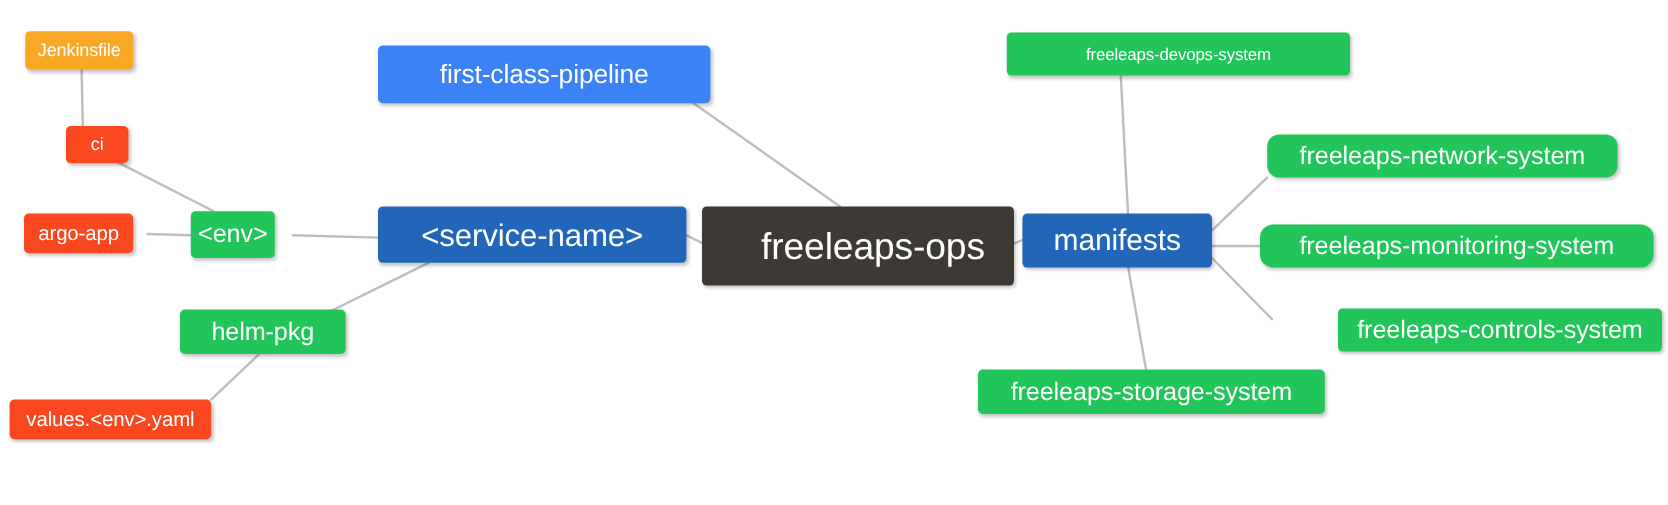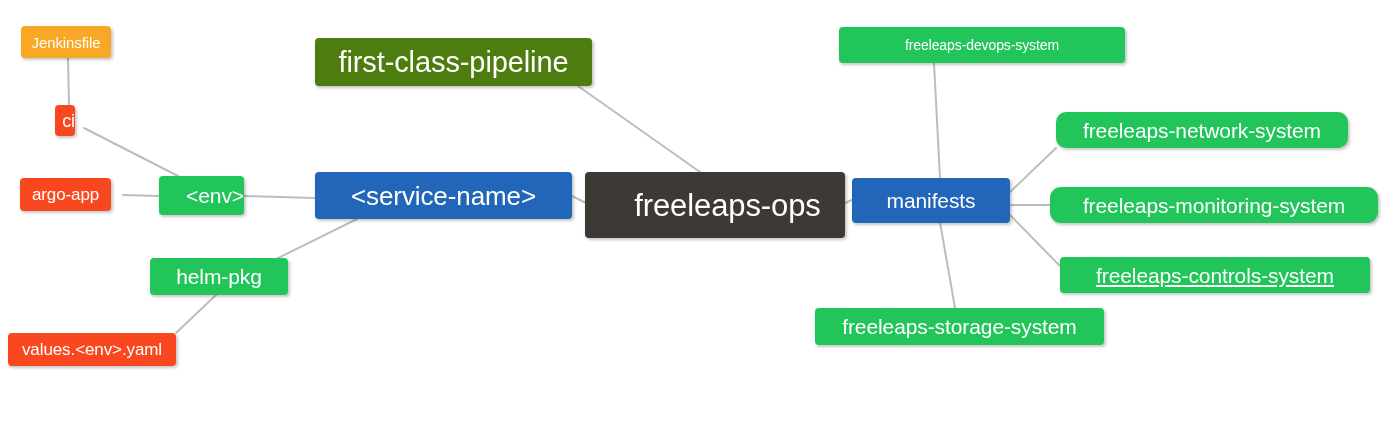--- a/index.html
+++ b/index.html
@@ -64,53 +64,53 @@
       <polyline points="1010,215 1060,266" fill="none" stroke="#bdbdbd" stroke-width="2" stroke-linecap="round"></polyline>
       <polyline points="940,222 955,308" fill="none" stroke="#bdbdbd" stroke-width="2" stroke-linecap="round"></polyline>
     </svg>
   <div id="node-layer">
       <div class="node" style="left: 585px; top: 172px; width: 260px; height: 66px; background: rgb(61, 57, 53); font-size: 31px; padding-left: 25px;">
         <span class="node-label">freeleaps-ops</span>
       </div>
       <div class="node" style="left: 315px; top: 172px; width: 257px; height: 47px; background: rgb(33, 102, 184); font-size: 26px;">
         <span class="node-label">&lt;service-name&gt;</span>
       </div>
-      <div class="node" style="left: 315px; top: 38px; width: 277px; height: 48px; background: #4d7c0f; font-size: 29px;">
+      <div class="node" style="left: 315px; top: 38px; width: 277px; height: 48px; background: #3b82f6; font-size: 22px;">
         <span class="node-label">first-class-pipeline</span>
       </div>
-      <div class="node" style="left: 852px; top: 178px; width: 158px; height: 45px; background: rgb(33, 102, 184); font-size: 21px;">
+      <div class="node" style="left: 852px; top: 178px; width: 158px; height: 45px; background: rgb(33, 102, 184); font-size: 25px;">
         <span class="node-label">manifests</span>
       </div>
-      <div class="node" style="left: 159px; top: 176px; width: 85px; height: 39px; background: rgb(34, 197, 90); font-size: 21px; justify-content: flex-end;">
+      <div class="node" style="left: 159px; top: 176px; width: 70px; height: 39px; background: rgb(34, 197, 90); font-size: 21px;">
         <span class="node-label">&lt;env&gt;</span>
       </div>
       <div class="node" style="left: 150px; top: 258px; width: 138px; height: 37px; background: rgb(34, 197, 90); font-size: 21px;">
         <span class="node-label">helm-pkg</span>
       </div>
       <div class="node" style="left: 21px; top: 26px; width: 90px; height: 32px; background: rgb(249, 168, 38); font-size: 15px;">
         <span class="node-label">Jenkinsfile</span>
       </div>
-      <div class="node" style="left: 55px; top: 105px; width: 20px; height: 31px; background: rgb(249, 72, 31); font-size: 18px; justify-content: flex-end;">
+      <div class="node" style="left: 55px; top: 105px; width: 52px; height: 31px; background: rgb(249, 72, 31); font-size: 15px;">
         <span class="node-label">ci</span>
       </div>
       <div class="node" style="left: 20px; top: 178px; width: 91px; height: 33px; background: rgb(249, 72, 31); font-size: 17px;">
         <span class="node-label">argo-app</span>
       </div>
       <div class="node" style="left: 8px; top: 333px; width: 168px; height: 33px; background: rgb(249, 72, 31); font-size: 17px;">
         <span class="node-label">values.&lt;env&gt;.yaml</span>
       </div>
       <div class="node" style="left: 800px; top: 27px; width: 286px; height: 36px; background: rgb(34, 197, 90); font-size: 14px; margin-left: 39px;">
         <span class="node-label">freeleaps-devops-system</span>
       </div>
       <div class="node" style="left: 1056px; top: 112px; width: 292px; height: 36px; background: rgb(34, 197, 90); font-size: 21px; border-radius: 10px;">
         <span class="node-label">freeleaps-network-system</span>
       </div>
       <div class="node" style="left: 1050px; top: 187px; width: 328px; height: 36px; background: rgb(34, 197, 90); font-size: 21px; border-radius: 11px;">
         <span class="node-label">freeleaps-monitoring-system</span>
       </div>
-      <div class="node" style="left: 1060px; top: 257px; width: 310px; height: 36px; background: rgb(34, 197, 90); font-size: 21px; text-decoration: underline;">
+      <div class="node" style="left: 1115px; top: 257px; width: 270px; height: 36px; background: rgb(34, 197, 90); font-size: 21px;">
         <span class="node-label">freeleaps-controls-system</span>
       </div>
       <div class="node" style="left: 815px; top: 308px; width: 289px; height: 37px; background: rgb(34, 197, 90); font-size: 21px;">
         <span class="node-label">freeleaps-storage-system</span>
       </div>
     </div>
 </div>
 
 </body></html>

